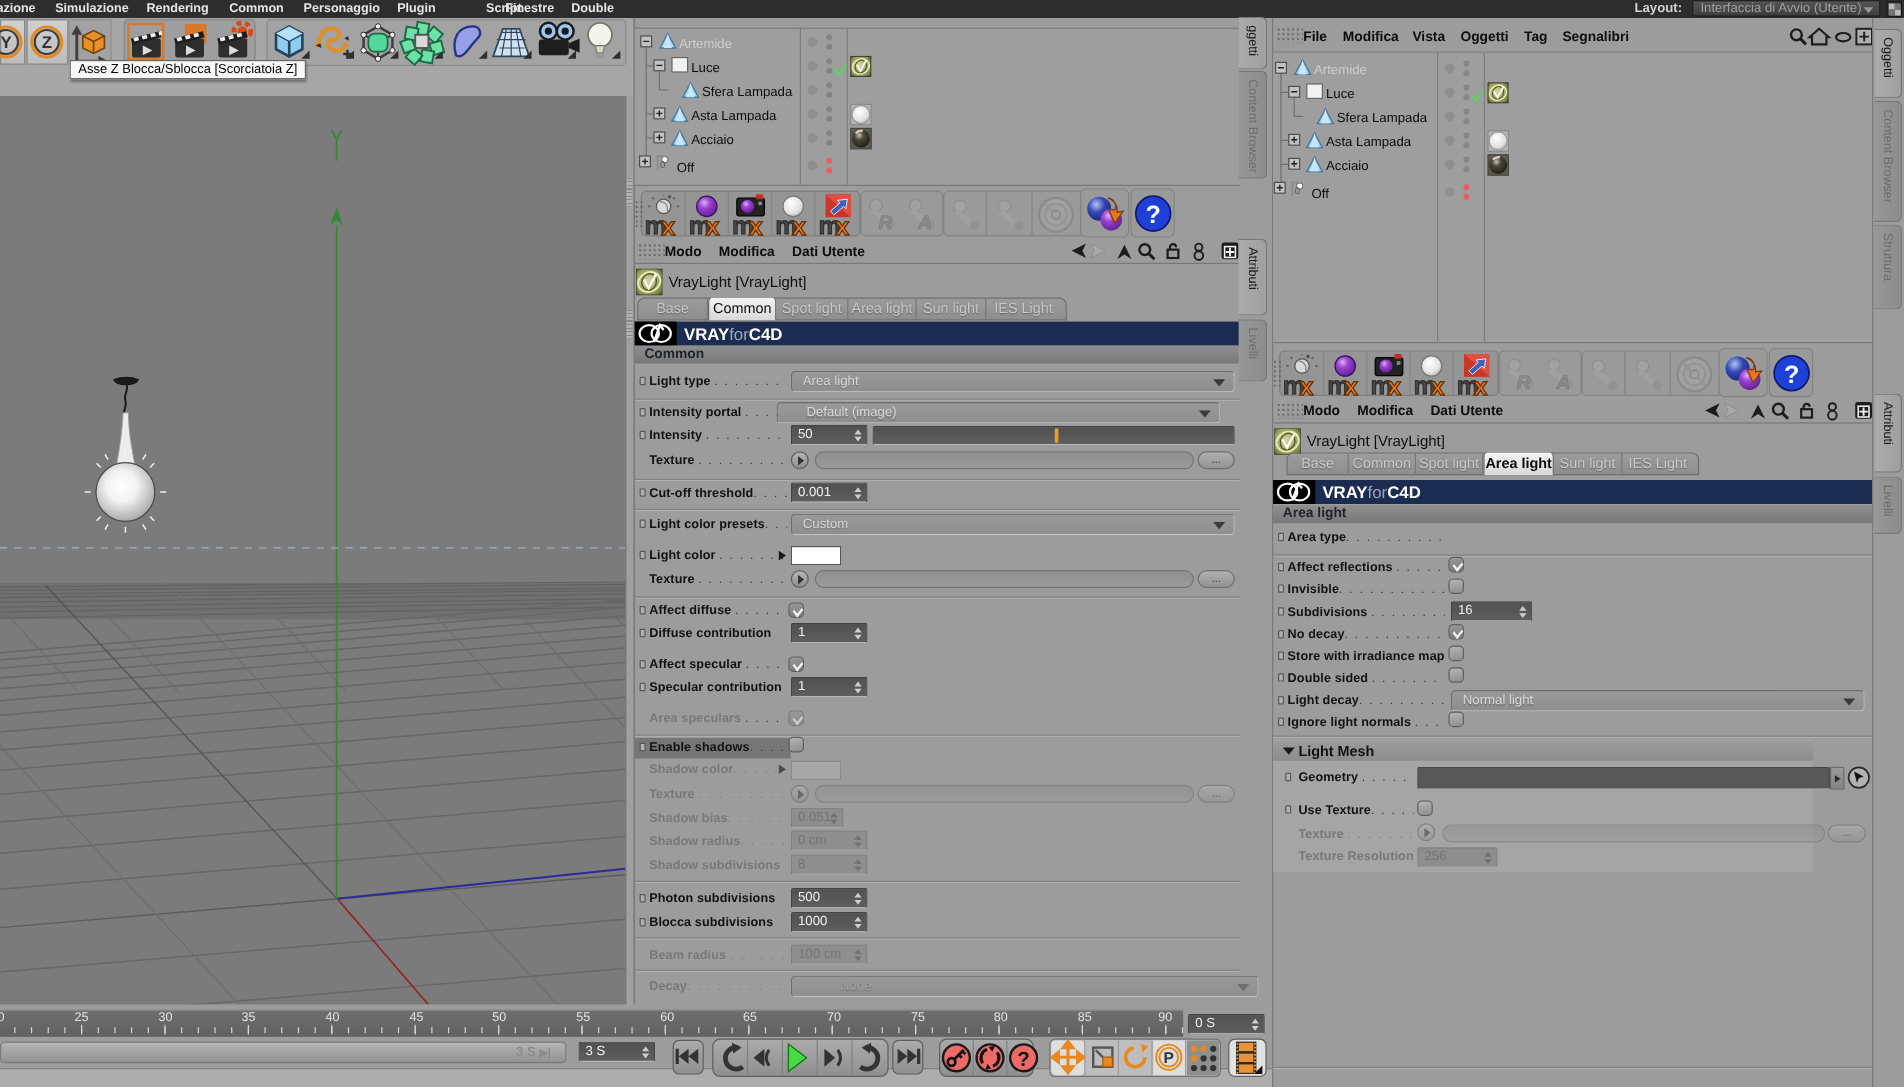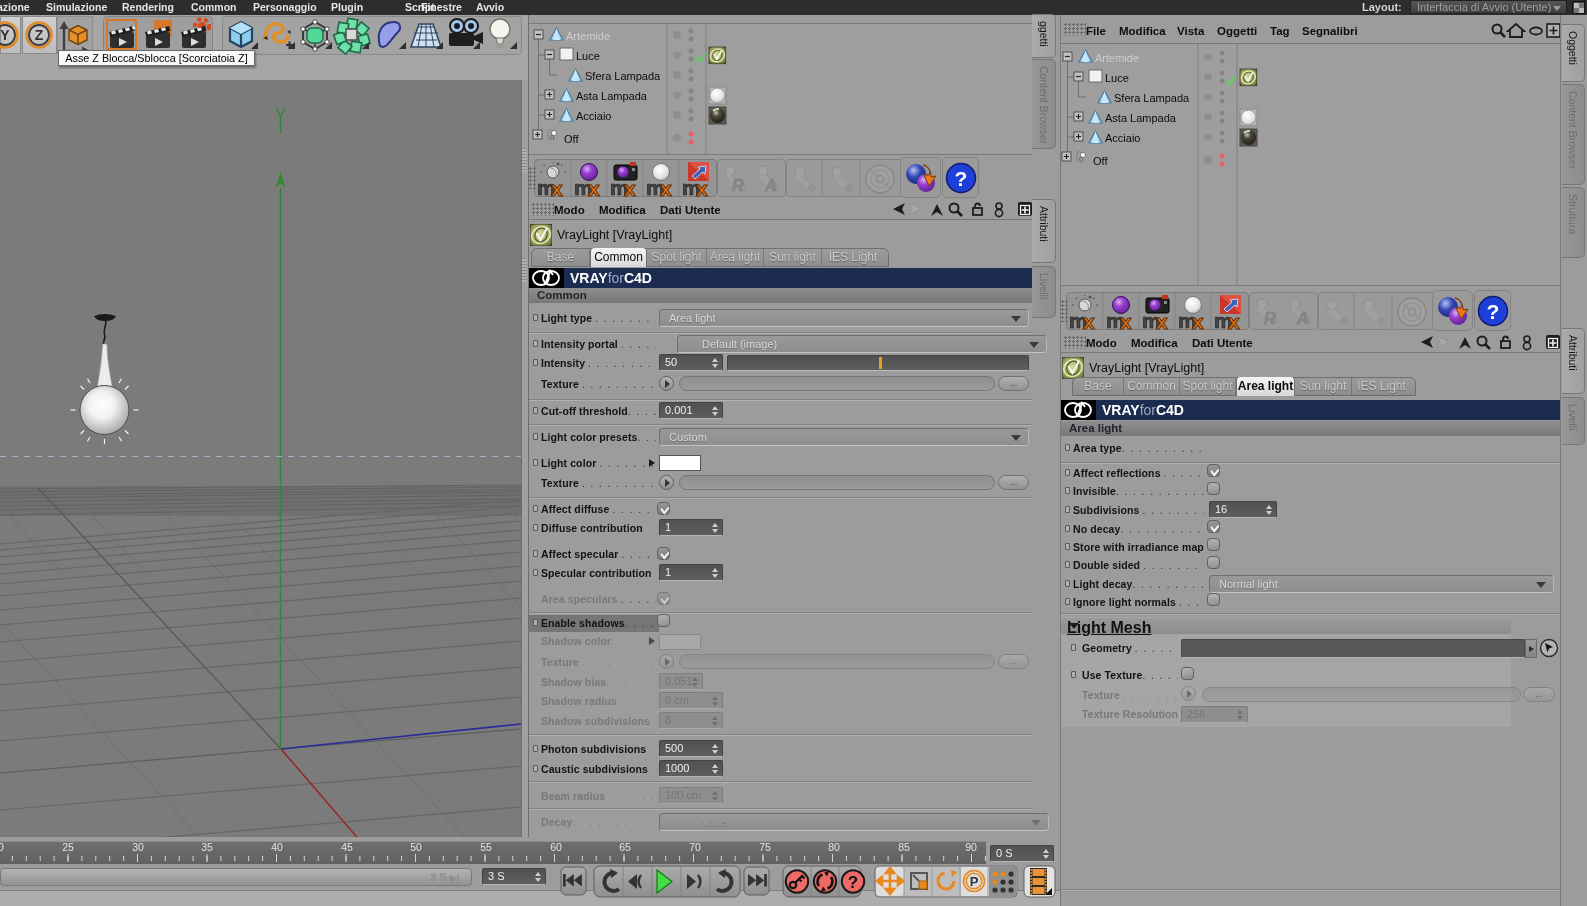--- a/index.html
+++ b/index.html
@@ -44,21 +44,21 @@
 
 <div class="abs" style="left:0;top:0;width:1587px;height:15px;background:#2d2d2d;">
 <span class="abs" style="left:-3px;top:1px;color:#e6e6e6;font-size:10.5px;font-weight:bold;">azione</span>
       <span class="abs" style="left:46px;top:1px;color:#e6e6e6;font-size:10.5px;font-weight:bold;">Simulazione</span>
       <span class="abs" style="left:122px;top:1px;color:#e6e6e6;font-size:10.5px;font-weight:bold;">Rendering</span>
       <span class="abs" style="left:191px;top:1px;color:#e6e6e6;font-size:10.5px;font-weight:bold;">Common</span>
       <span class="abs" style="left:253px;top:1px;color:#e6e6e6;font-size:10.5px;font-weight:bold;">Personaggio</span>
       <span class="abs" style="left:331px;top:1px;color:#e6e6e6;font-size:10.5px;font-weight:bold;">Plugin</span>
       <span class="abs" style="left:377px;top:1px;color:#e6e6e6;font-size:10.5px;font-weight:bold;margin-left:28px;">Script</span>
       <span class="abs" style="left:421px;top:1px;color:#e6e6e6;font-size:10.5px;font-weight:bold;">Finestre</span>
-      <span class="abs" style="left:476px;top:1px;color:#e6e6e6;font-size:10.5px;font-weight:bold;">Avvio</span>
+      <span class="abs" style="left:476px;top:1px;color:#e6e6e6;font-size:10.5px;font-weight:bold;">Double</span>
 <div class="abs" style="left:1362px;top:1px;color:#d2d2d2;font-size:11px;font-weight:bold;">Layout:</div>
 <div class="abs" style="left:1410px;top:0px;width:157px;height:14px;background:linear-gradient(#555,#3e3e3e);border:1px solid #222;border-radius:2px;color:#9f9f9f;font-size:11px;line-height:12px;padding-left:6px;">Interfaccia di Avvio (Utente)<span class="abs" style="right:5px;top:5px;width:0;height:0;border-left:4px solid transparent;border-right:4px solid transparent;border-top:5px solid #999;"></span></div>
 <div class="abs" style="left:1572px;top:1px;width:13px;height:13px;background:#444;border:1px solid #111;">
 <div class="abs" style="left:1px;top:1px;width:5px;height:5px;background:#bbb;"></div>
         <div class="abs" style="left:6px;top:6px;width:5px;height:5px;background:#bbb;"></div>
         <div class="abs" style="left:6px;top:1px;width:5px;height:5px;background:#777;"></div>
         <div class="abs" style="left:1px;top:6px;width:5px;height:5px;background:#777;"></div>
       </div>
 </div>
 
@@ -585,21 +585,21 @@
 <div class="abs" style="left:41px;top:2px;font-size:14px;color:#fff;font-weight:bold;">VRAY<span style="color:#9aa8c4;font-weight:normal;">for</span>C4D</div>
 </div>
 
 <div class="hdr" style="left:0;top:273px;width:504px;">Common</div>
 <div class="bullet" style="left:4px;top:299px;"></div>
       <div class="abs lbl" style="width:115px;left:12px;top:297px;"><b>Light type</b> <span class="dots">. . . . . . . . . .</span></div>
 <div class="drop" style="left:130px;top:294px;width:370px;">Area light</div>
 <div class="sep" style="left:0;top:317px;width:504px;"></div>
 <div class="bullet" style="left:4px;top:325px;"></div>
       <div class="abs lbl" style="width:115px;left:12px;top:323px;"><b>Intensity portal</b> <span class="dots">. . . . . . .</span></div>
-<div class="drop" style="left:148px;top:320px;width:370px;padding-left:24px;">Default (image)</div>
+<div class="drop" style="left:118px;top:320px;width:370px;padding-left:24px;">Default (image)</div>
 <div class="bullet" style="left:4px;top:344px;"></div>
       <div class="abs lbl" style="width:115px;left:12px;top:342px;"><b>Intensity</b> <span class="dots">. . . . . . . . . . .</span></div>
 <div class="nf" style="left:130px;top:339px;width:64px;">50<span class="st"></span></div>
 <div class="abs" style="left:198px;top:340px;width:302px;height:16px;background:linear-gradient(#4f4f4f,#5f5f5f);border:1px solid #434343;border-bottom-color:#bbb;border-radius:2px;">
         <span class="abs" style="left:151px;top:1px;width:3px;height:12px;background:#e8a020;"></span>
       </div>
 <div class="abs lbl" style="width:115px;left:12px;top:363px;">Texture <span class="dots">. . . . . . . . . . . . .</span></div>
 <div class="rbtn" style="left:130px;top:361px;"></div>
       <div class="tfield" style="left:150px;top:361px;width:316px;"></div>
       <div class="mbtn" style="left:469px;top:361px;width:31px;">...</div>
@@ -650,21 +650,21 @@
 <div class="nf dis2" style="left:130px;top:658px;width:44px;">0.051 cm<span class="st"></span></div>
 <div class="abs lbl dis" style="width:115px;left:12px;top:680px;">Shadow radius<span class="dots" style="color:#7d7d7d;">. . . . . . .</span></div>
 <div class="nf dis2" style="left:130px;top:677px;width:64px;">0 cm<span class="st"></span></div>
 <div class="abs lbl dis" style="width:115px;left:12px;top:700px;">Shadow subdivisions</div>
 <div class="nf dis2" style="left:130px;top:697px;width:64px;">8<span class="st"></span></div>
 <div class="sep" style="left:0;top:719px;width:504px;"></div>
 <div class="bullet" style="left:4px;top:730px;"></div>
       <div class="abs lbl" style="width:115px;left:12px;top:728px;"><b>Photon subdivisions</b></div>
 <div class="nf" style="left:130px;top:725px;width:64px;">500<span class="st"></span></div>
 <div class="bullet" style="left:4px;top:750px;"></div>
-      <div class="abs lbl" style="width:115px;left:12px;top:748px;"><b>Caustic subdivisions</b></div>
+      <div class="abs lbl" style="width:115px;left:12px;top:748px;"><b>Blocca subdivisions</b></div>
 <div class="nf" style="left:130px;top:745px;width:64px;">1000<span class="st"></span></div>
 <div class="sep" style="left:0;top:766px;width:504px;"></div>
 <div class="abs lbl dis" style="width:115px;left:12px;top:775px;">Beam radius <span class="dots" style="color:#7d7d7d;">. . . . . . . . .</span></div>
 <div class="nf dis2" style="left:130px;top:772px;width:64px;">100 cm<span class="st"></span></div>
 <div class="sep" style="left:0;top:793px;width:504px;"></div>
 <div class="abs lbl dis" style="width:115px;left:12px;top:801px;">Decay<span class="dots" style="color:#7d7d7d;">. . . . . . . . . . . . . .</span></div>
 <div class="drop dd" style="left:130px;top:798px;width:390px;padding-left:40px;">None</div>
 </div>
 
 <div class="abs" style="left:1032px;top:15px;width:28px;height:891px;">
@@ -880,21 +880,21 @@
       <div class="abs lbl" style="width:131px;left:12px;top:563px;"><b>Light decay</b><span class="dots">. . . . . . . . . . . . .</span></div>
 <div class="drop" style="left:148px;top:560px;width:345px;">Normal light</div>
 <div class="bullet" style="left:4px;top:583px;"></div>
       <div class="abs lbl" style="width:131px;left:12px;top:581px;"><b>Ignore light normals</b> <span class="dots">. . . .</span></div>
 <div class="cb" style="left:146px;top:578px;"></div>
 <div class="sep" style="left:0;top:598px;width:500px;"></div>
 
 <div class="abs" style="left:0px;top:602px;width:450px;height:110px;background:#a5a5a5;"></div>
 <div class="abs" style="left:0px;top:603px;width:450px;height:16px;background:linear-gradient(#9a9a9a,#8d8d8d);">
 <span class="abs" style="left:8px;top:5px;width:0;height:0;border-left:5px solid transparent;border-right:5px solid transparent;border-top:6px solid #1a1a1a;"></span>
-<span class="abs" style="left:6px;top:1px;font-size:16px;font-weight:bold;color:#111;text-decoration:underline;">Light Mesh</span>
+<span class="abs" style="left:21px;top:1px;font-size:12px;font-weight:bold;color:#111;">Light Mesh</span>
 </div>
 <div class="bullet" style="left:10px;top:629px;"></div>
       <div class="abs lbl" style="width:96px;left:21px;top:627px;"><b>Geometry</b> <span class="dots">. . . . . . .</span></div>
 <div class="abs" style="left:120px;top:624px;width:344px;height:19px;background:#585858;border:1px solid #474747;border-bottom-color:#b5b5b5;border-radius:2px;"></div>
 <div class="abs" style="left:464px;top:624px;width:12px;height:19px;background:linear-gradient(#9a9a9a,#858585);border:1px solid #6a6a6a;">
         <span class="abs" style="left:3px;top:6px;width:0;height:0;border-top:3.5px solid transparent;border-bottom:3.5px solid transparent;border-left:5px solid #2e2e2e;"></span>
       </div>
 <svg class="abs" style="left:478px;top:623px;" width="20" height="20" viewBox="0 0 20 20">
         <circle cx="10" cy="10" r="8.5" fill="#b2b2b2" stroke="#2a2a2a" stroke-width="1.4"></circle>
         <path d="M6 5 L14 9 L10 10.5 L8.5 14.5 Z" fill="#111"></path>

